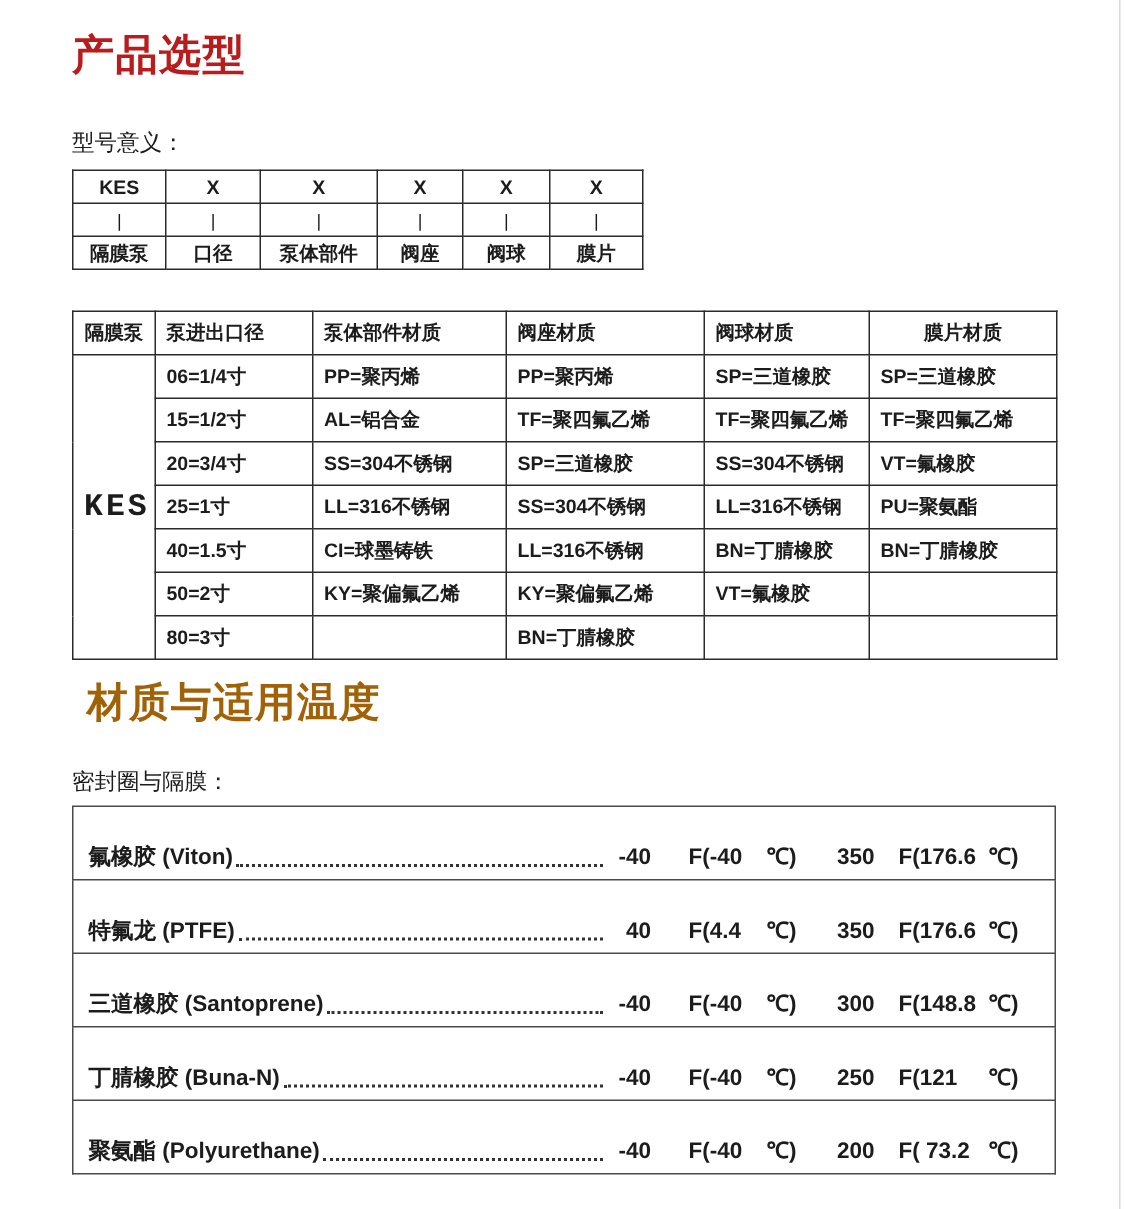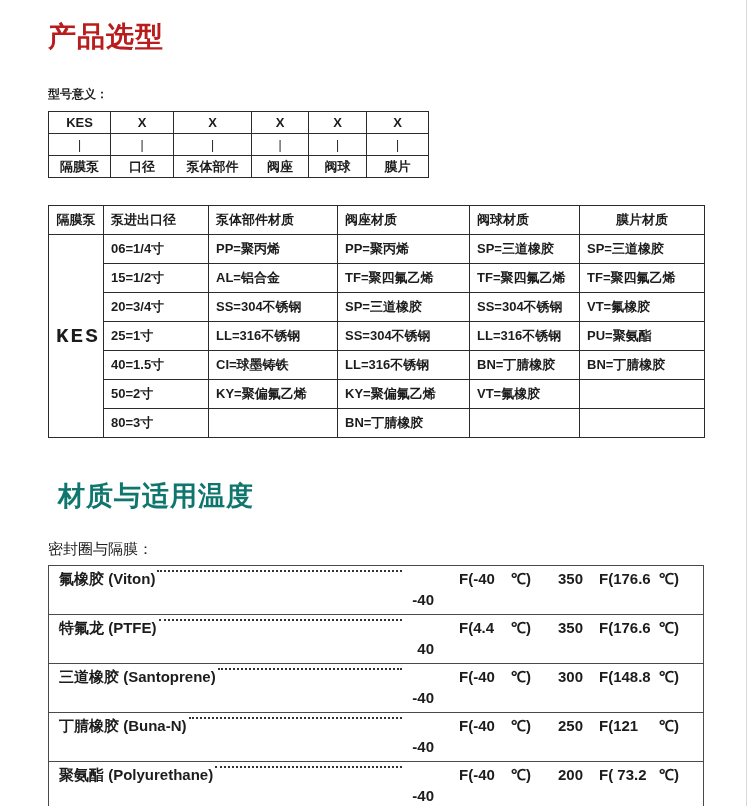--- a/index.html
+++ b/index.html
@@ -8,23 +8,23 @@
     font-family: "Liberation Sans", sans-serif;
     color: #1c1c1c;
     position: relative;
     overflow: hidden;
   }
   .page { box-sizing: border-box; padding: 10px 46px 0 48px; }
   .page-edge { position: absolute; top: 0; right: 3px; width: 1px; height: 100%; background: #d9d9d9; }
 
   
   .big-title { color: #b91c1c; font-size: 28px; font-weight: 700; margin: 8px 0 0 0; letter-spacing: 1px; }
-  .big-title2 { color: #0f766e; font-size: 27px; font-weight: 700; margin: 40px 0 0 10px; letter-spacing: 1px; }
-
-  .sec-label { font-size: 12px; font-weight: 700; margin-top: 30px; }
+  .big-title2 { color: #a16207; font-size: 27px; font-weight: 700; margin: 10px 0 0 10px; letter-spacing: 1px; }
+
+  .sec-label { font-size: 15px; font-weight: 400; margin-top: 30px; }
   .sec-label2 { font-size: 15px; font-weight: 400; margin-top: 26px; }
 
   
   table { border-collapse: collapse; }
   .model-table { margin-top: 8px; table-layout: fixed; width: 380px; }
   .model-table td {
     border: 1px solid #2b2b2b; text-align: center; vertical-align: middle;
     height: 21px; font-size: 13px; font-weight: 700; padding: 0;
   }
   .model-table tr.pipes td { font-size: 12px; font-weight: 400; }
@@ -39,21 +39,21 @@
     vertical-align: middle; overflow: hidden; white-space: nowrap;
   }
   .sel-table th { font-weight: 700; text-align: left; height: 20px; }
   .sel-table th.c, .sel-table td.c { text-align: center; }
   .sel-table td { font-weight: 600; height: 20px; }
   .sel-table td.series-cell { font-size: 21px; font-weight: 700; text-align: center; letter-spacing: 2px; font-family: "Liberation Mono", "DejaVu Sans Mono", monospace; }
 
   
   .temp-table { width: 656px; margin-top: 6px; border-top: 1px solid #4a4a4a; }
   .temp-row {
-    display: flex; align-items: flex-start;
+    display: flex; align-items: flex-end;
     border: 1px solid #4a4a4a; border-top: none;
     padding: 4px 10px 5px 10px;
     font-size: 15px; font-weight: 700; line-height: 18px;
   }
   .temp-row .mat { white-space: nowrap; padding-right: 2px; }
   .temp-row .leader { flex: 1; border-bottom: 2px dotted #333; margin-bottom: 3px; min-width: 16px; }
   .temp-row .c-lf { width: 32px; text-align: right; white-space: pre; margin-top: 21px; }
   .temp-row .c-lp { width: 52px; margin-left: 25px; white-space: pre; }
   .temp-row .c-lu { width: 42px; white-space: pre; }
   .temp-row .c-hf { width: 30px; text-align: right; white-space: pre; }

